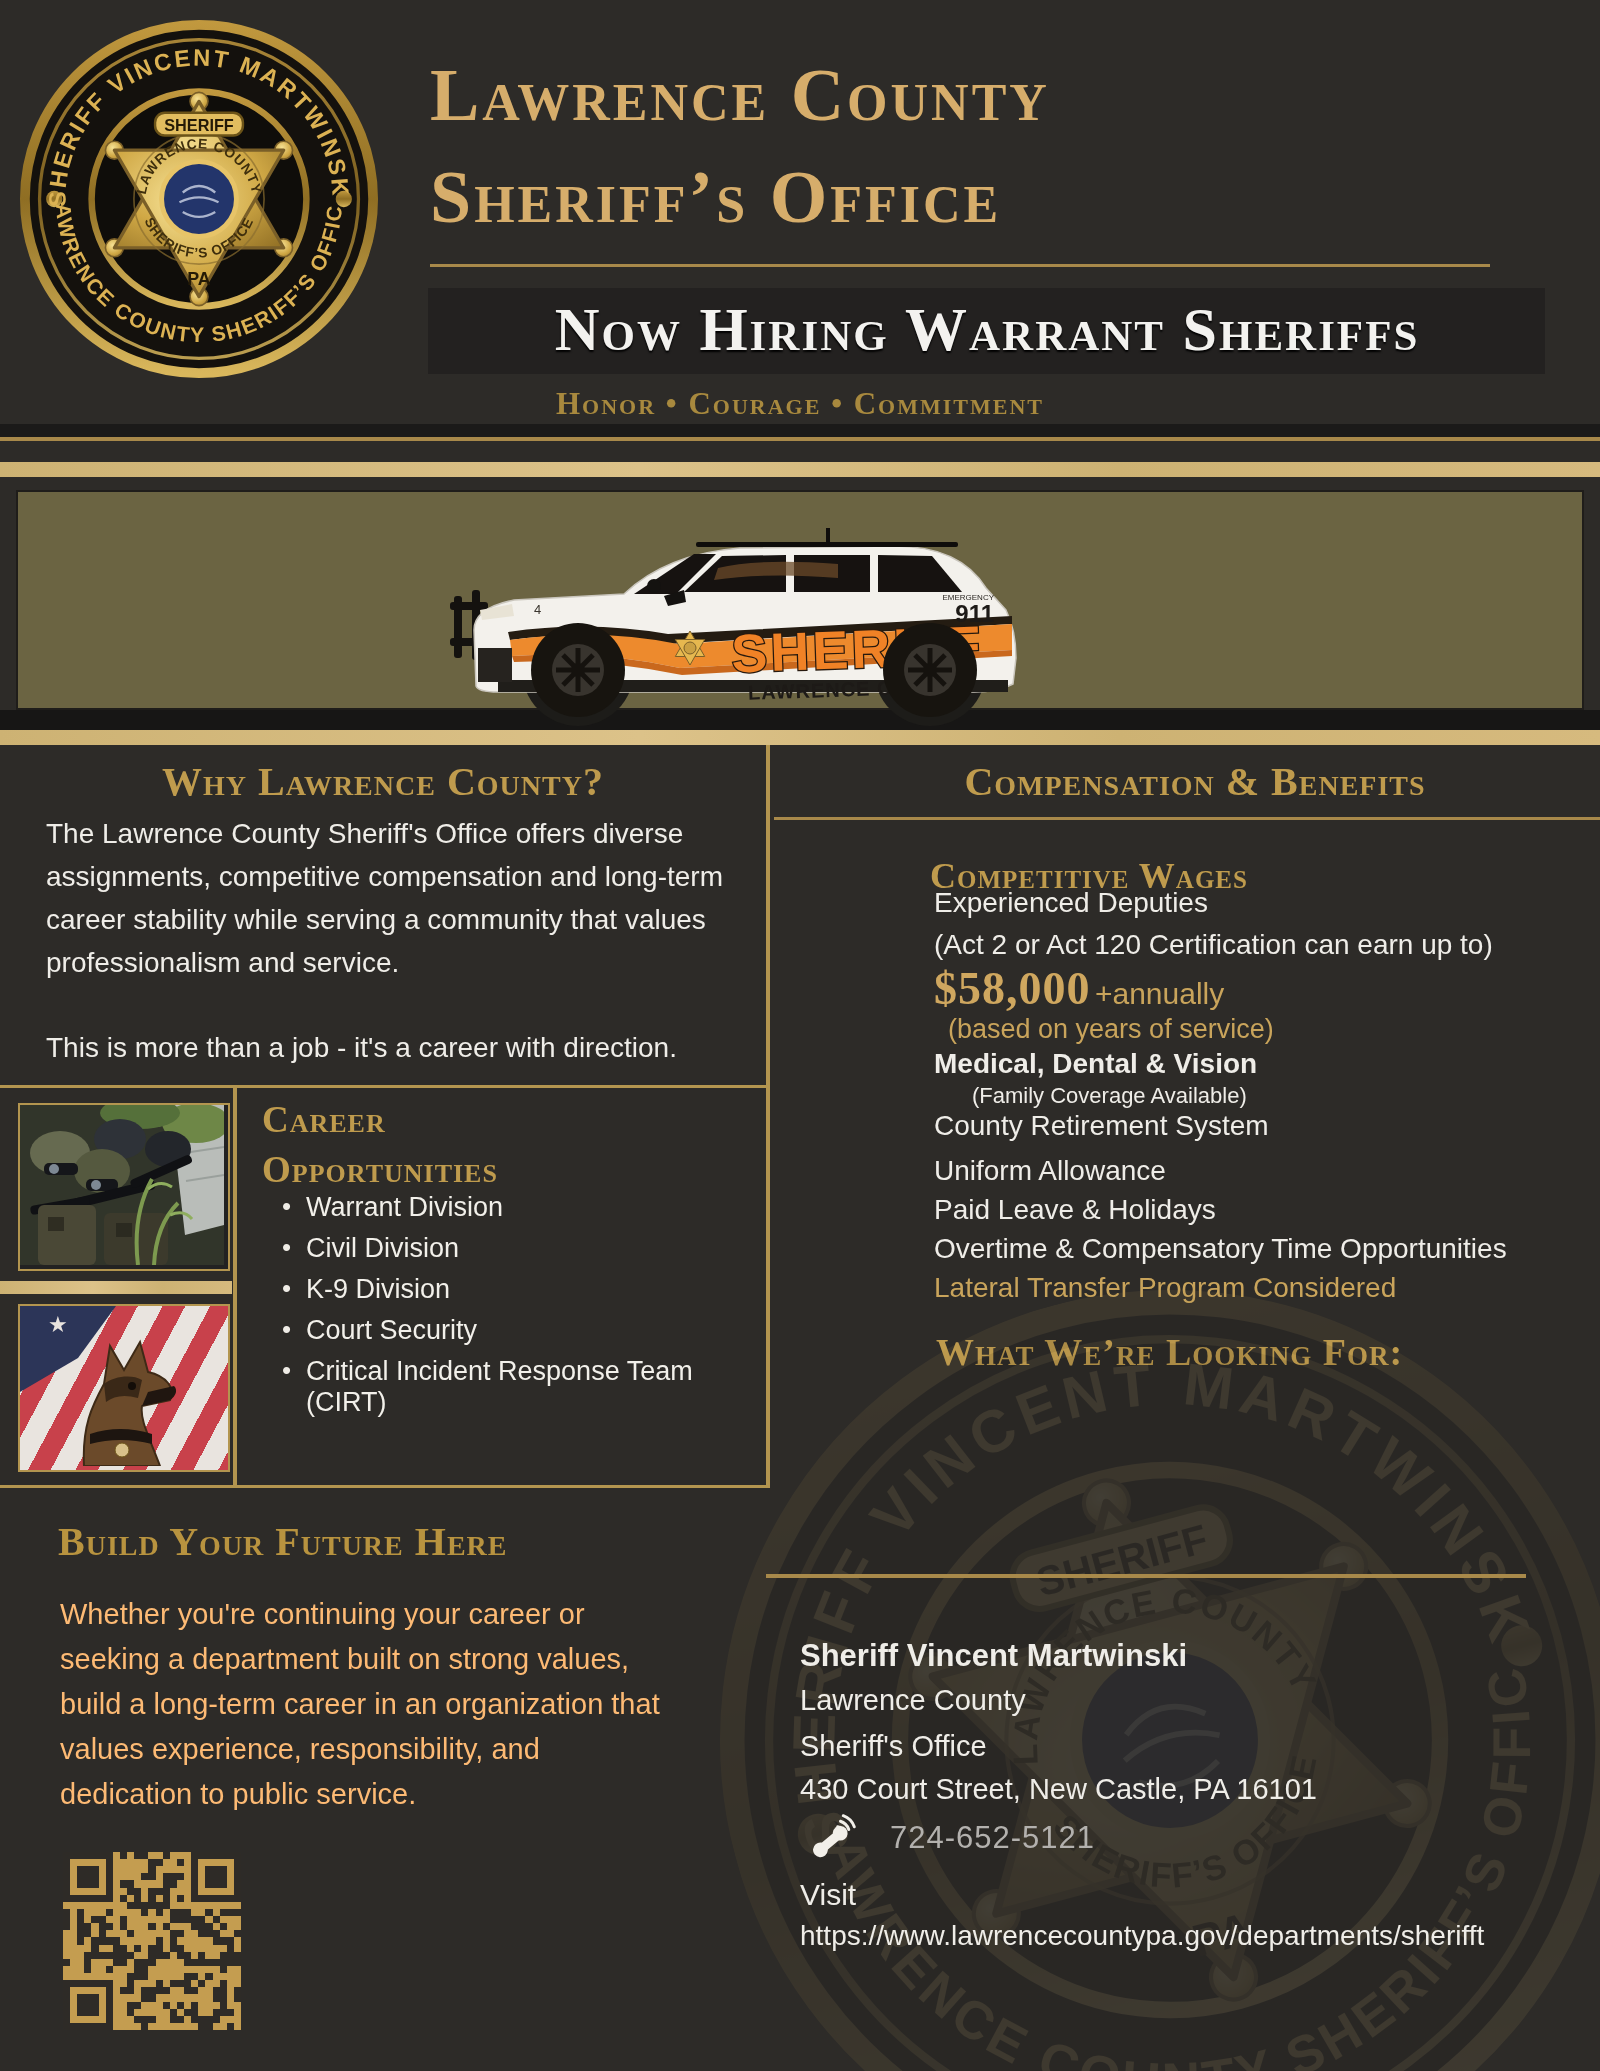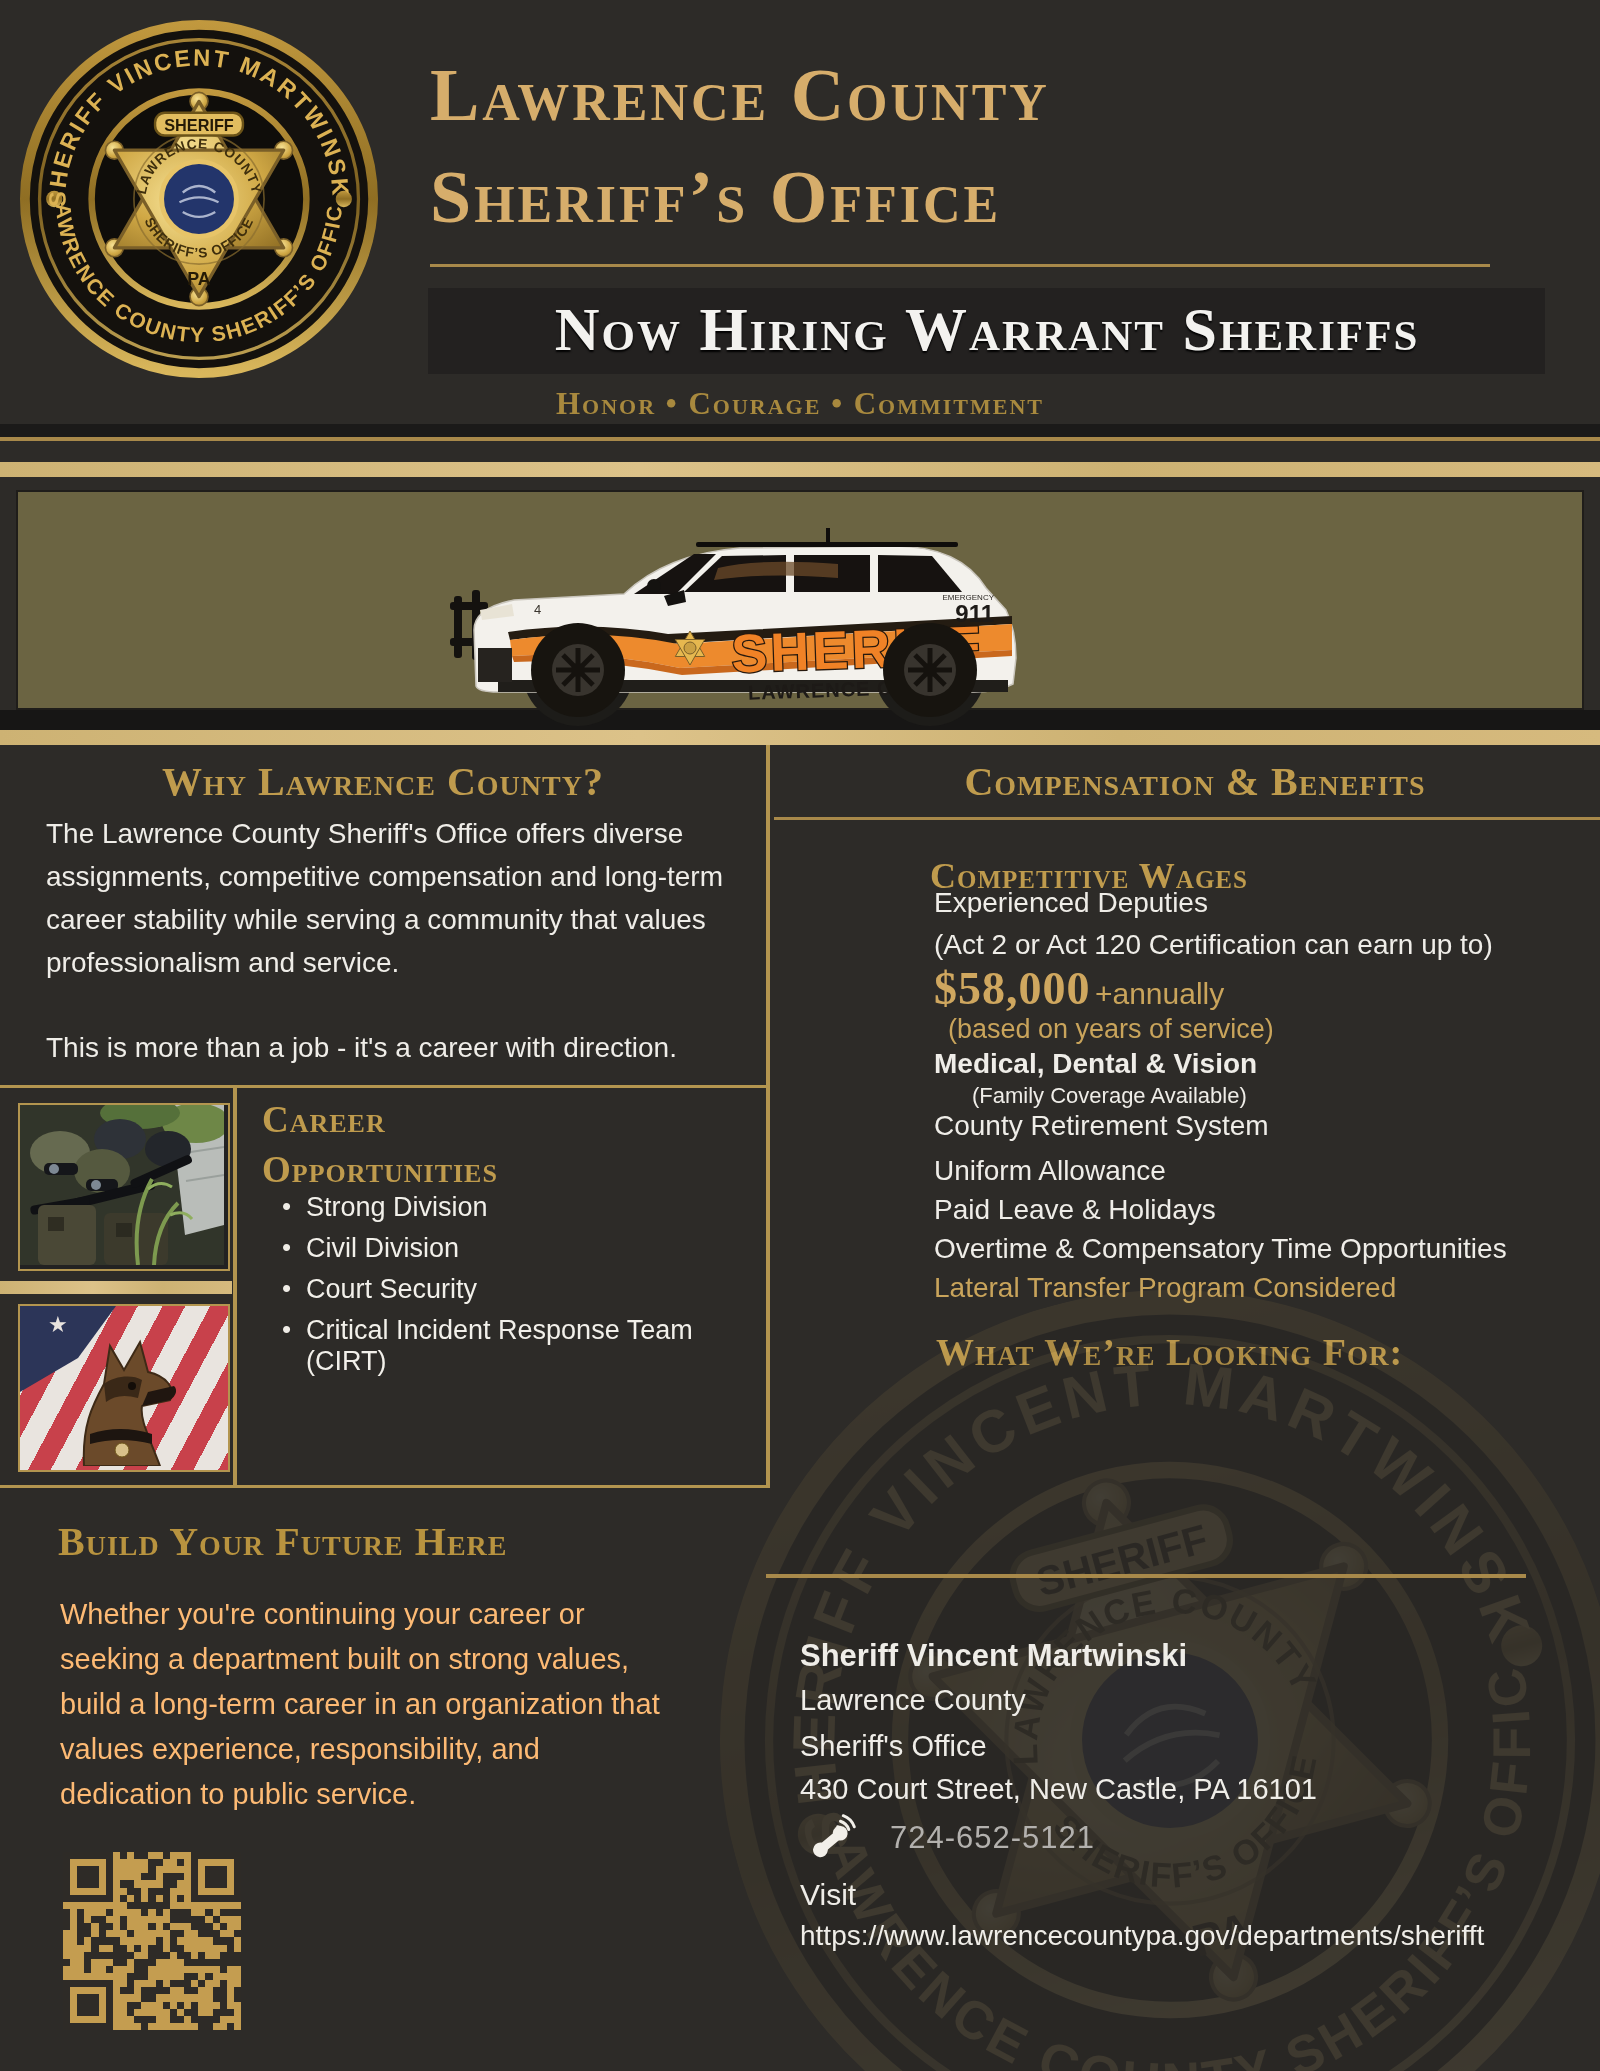--- a/index.html
+++ b/index.html
@@ -250,22 +250,23 @@
         <path d="M70 128 q30 -10 62 0 l0 10 q-32 -8 -62 0 Z" fill="#1d1510"></path>
         <circle cx="102" cy="144" r="7" fill="#d8c08a" stroke="#6b5318"></circle>
       </g>
     </svg>
   </div>
 
   <div class="abs scaps" style="left:262px;top:1098px;font-size:37px;color:#bf9b4d;letter-spacing:1px;">Career</div>
   <div class="abs scaps" style="left:262px;top:1148px;font-size:37px;color:#bf9b4d;letter-spacing:1px;">Opportunities</div>
 
   <ul class="plain abs" style="left:280px;top:1192px;">
-    <li class="career-li">Strong Division</li>
+    <li class="career-li">Warrant Division</li>
     <li class="career-li">Civil Division</li>
+    <li class="career-li">K-9 Division</li>
     <li class="career-li">Court Security</li>
     <li class="career-li">Critical Incident Response Team (CIRT)</li>
   </ul>
 
   <div class="abs scaps h-gold" style="left:790px;top:758px;width:810px;text-align:center;">Compensation &amp; Benefits</div>
   <div class="abs goldline" style="left:774px;top:817px;width:826px;height:3px;"></div>
 
   <div class="abs scaps h-gold-sm" style="left:930px;top:836px;margin-top:19px;">Competitive Wages</div>
 
   <div class="abs body-txt" style="left:934px;top:887px;">Experienced Deputies</div>

